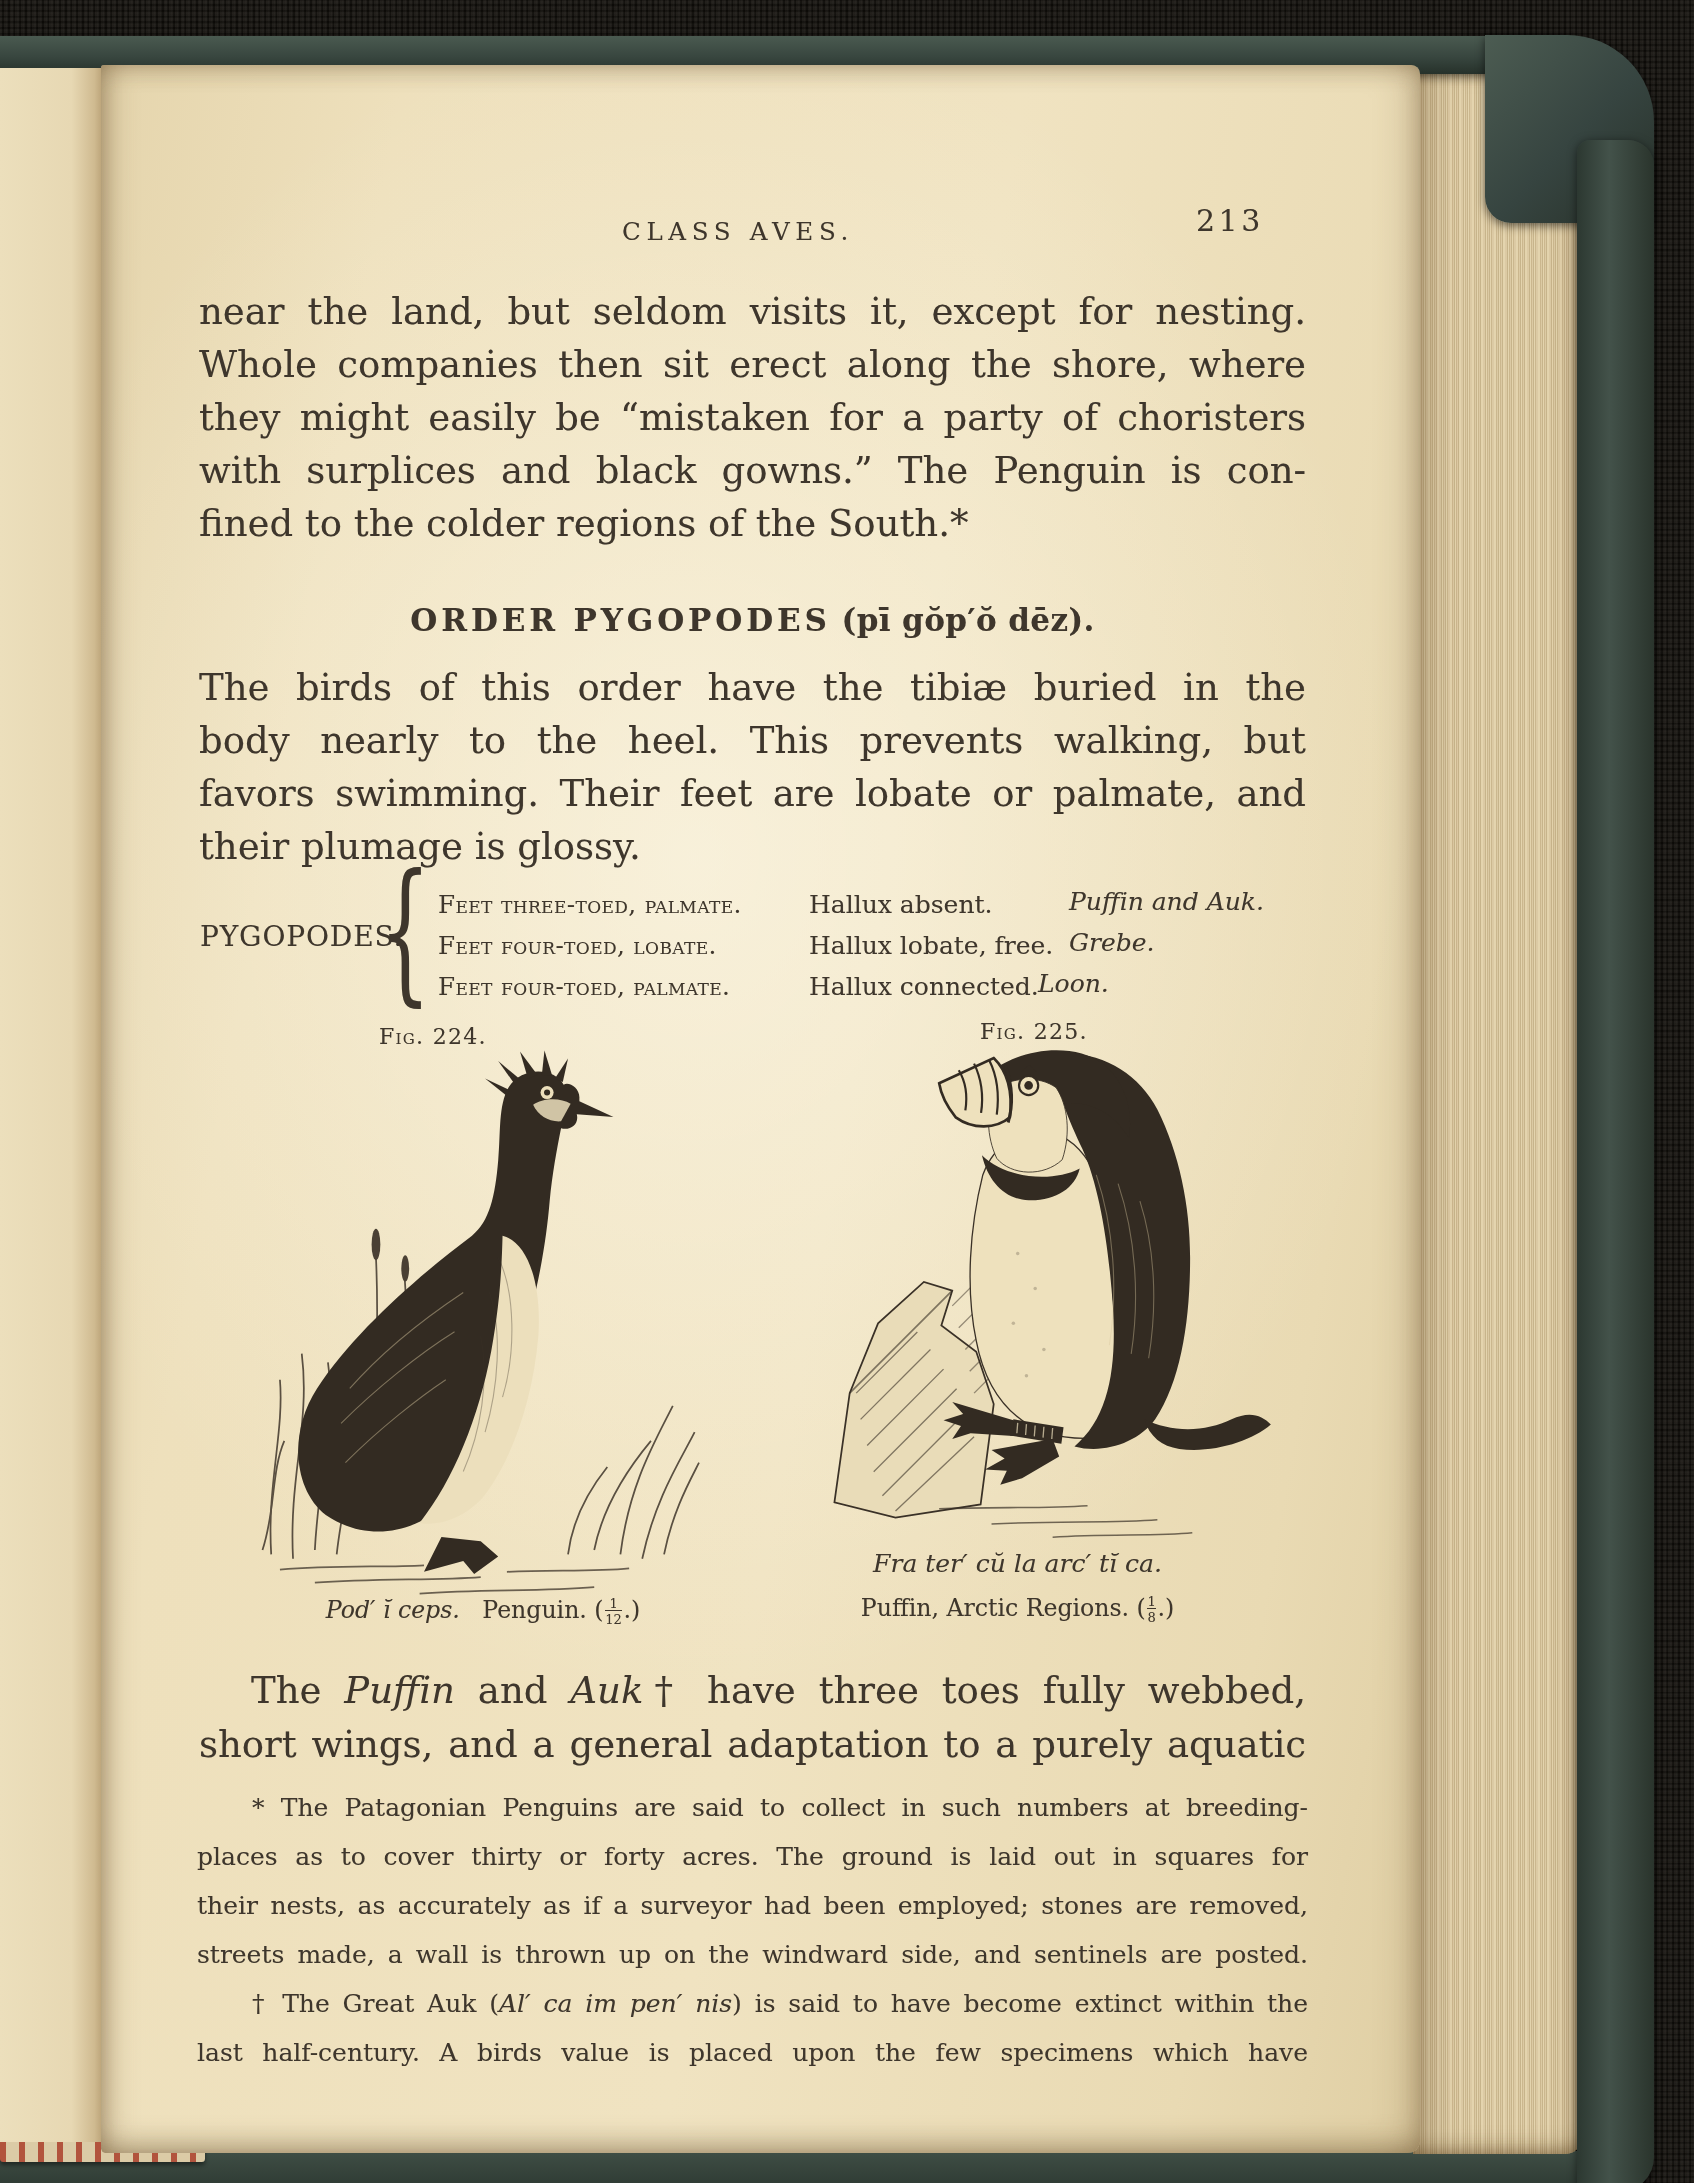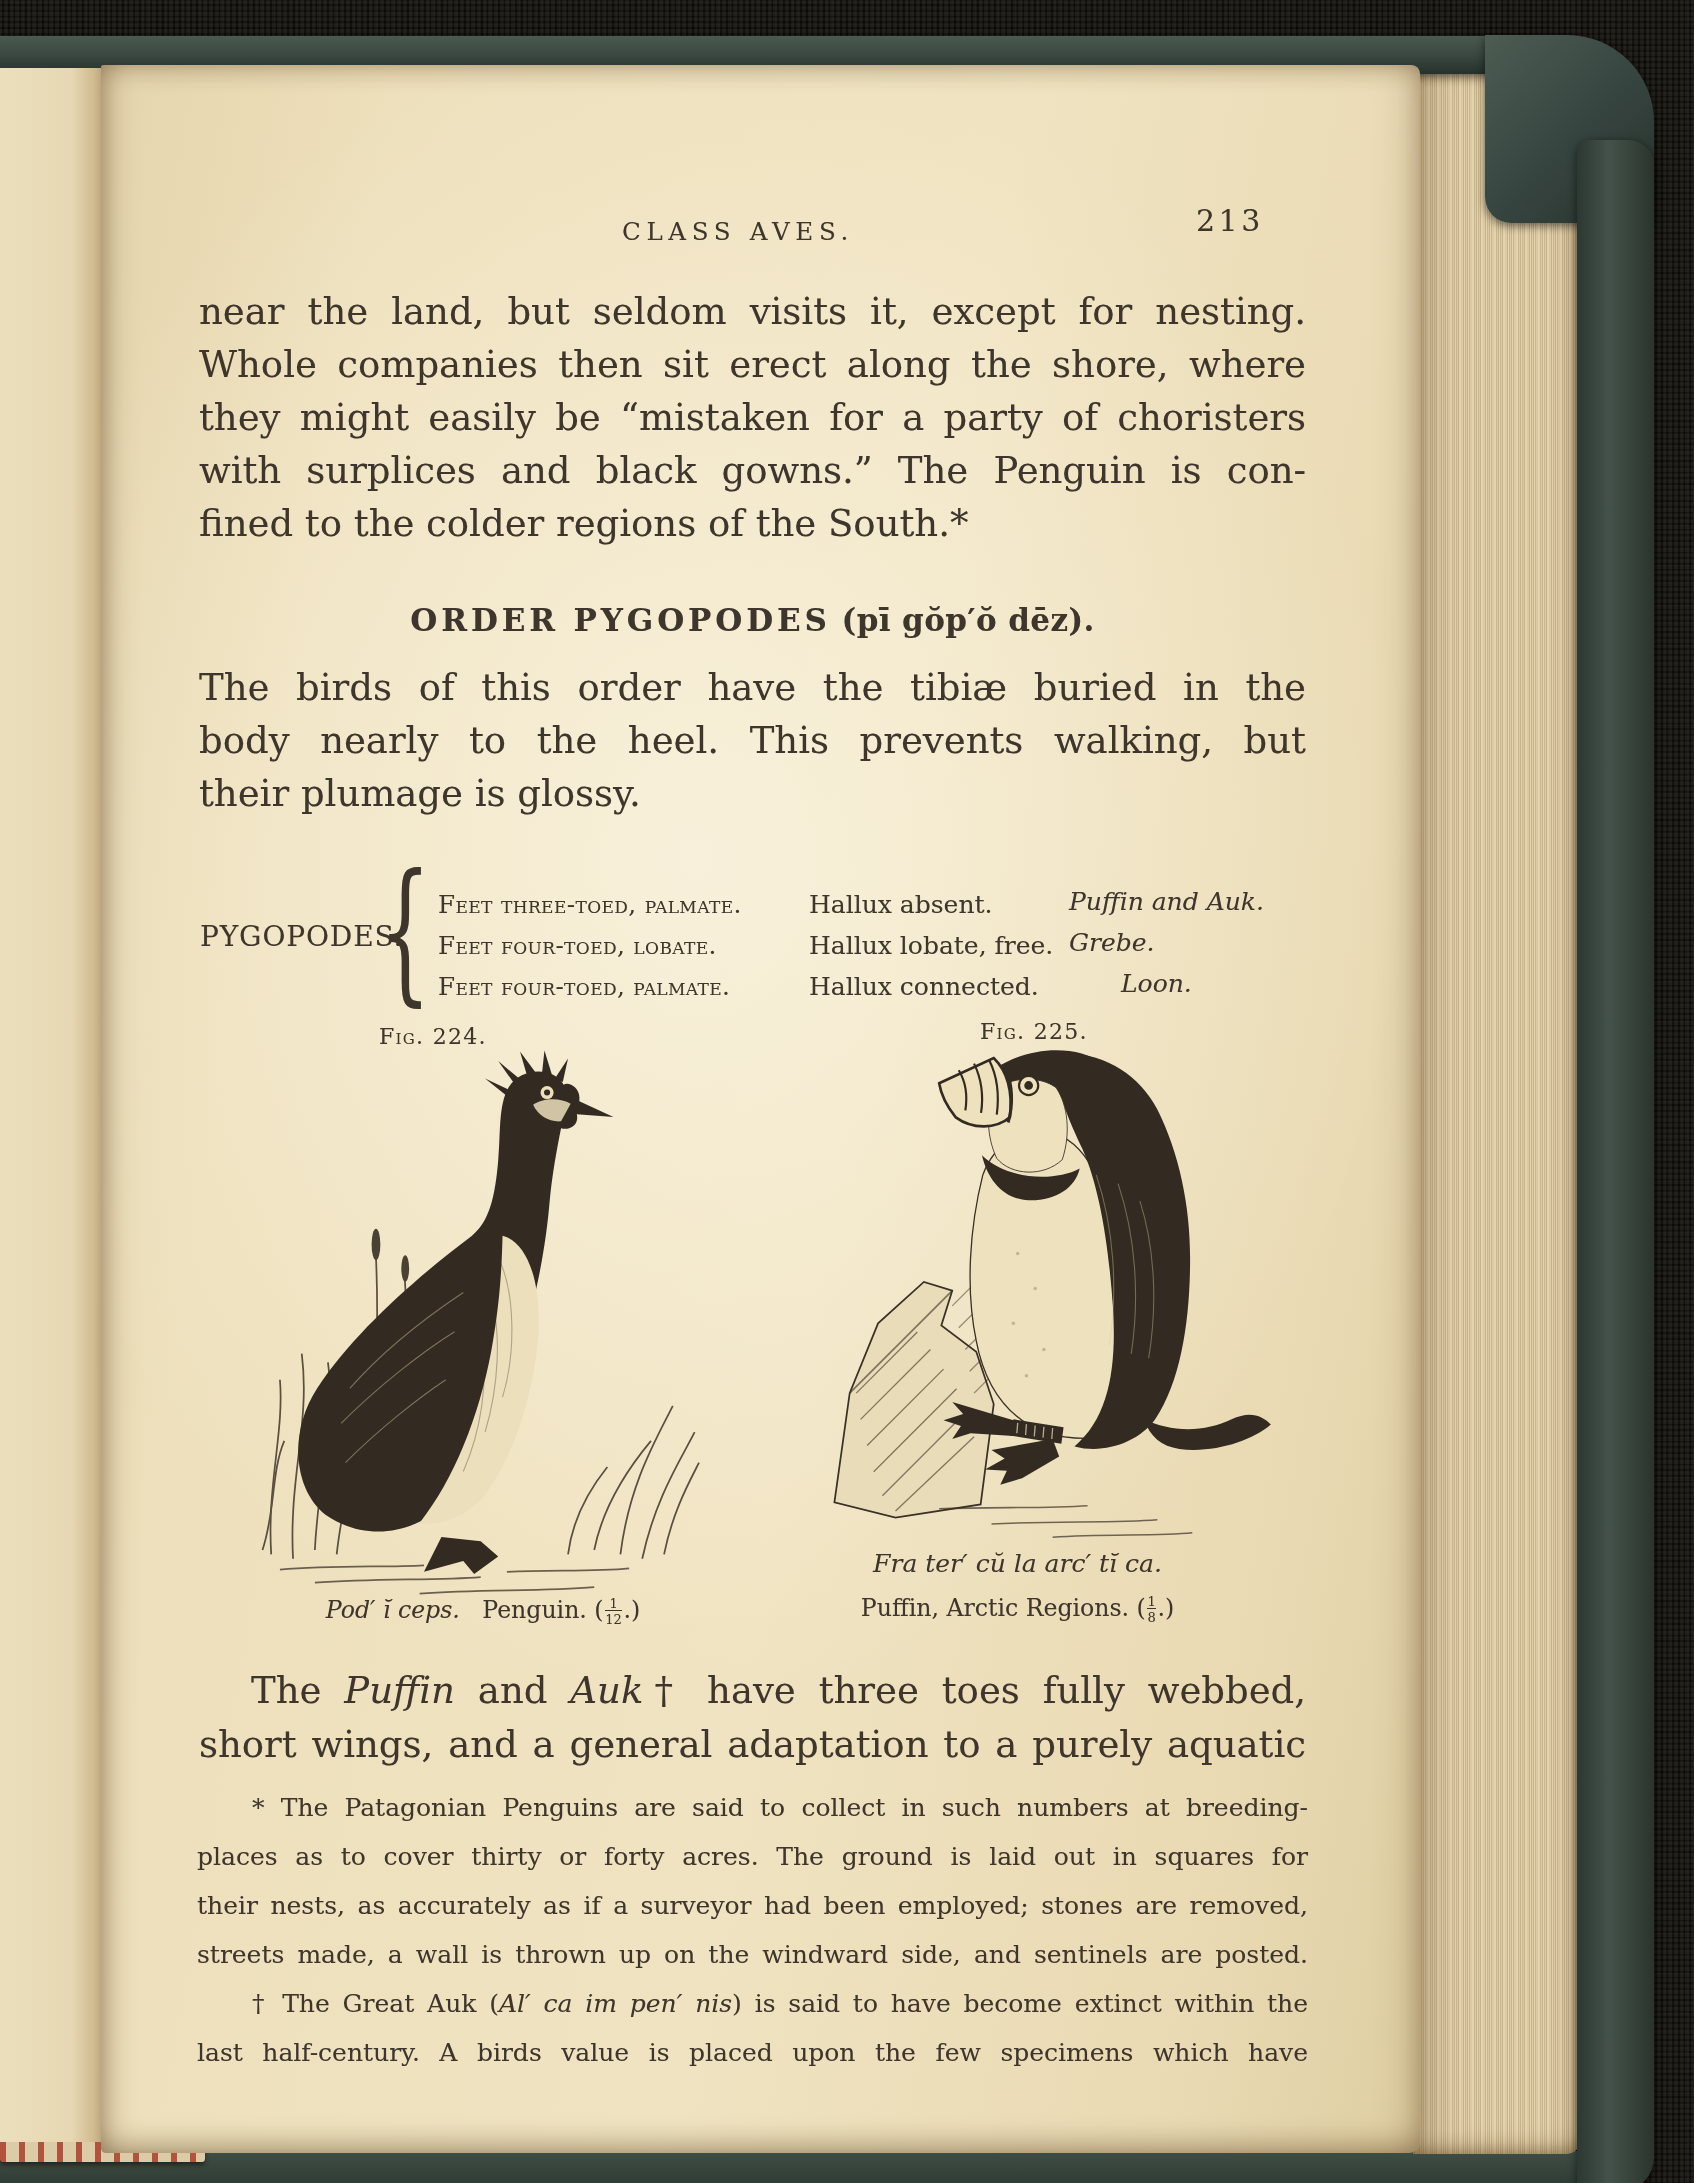--- a/index.html
+++ b/index.html
@@ -71,21 +71,21 @@
   .order-heading .pron{letter-spacing:0.4px;font-weight:bold;}
 
   .cls-label{left:200px;top:920px;font-size:28px;letter-spacing:0.9px;}
   .brace{left:379px;top:857px;font-size:149px;line-height:144px;font-weight:400;
     transform:scale(.55,1.03);transform-origin:left top;}
   .cls-feet{font-variant:small-caps;font-size:24.5px;letter-spacing:0.4px;}
   .cls-hallux{font-size:25px;}
   .cls-genera{font-size:25px;font-style:italic;}
   .r1f{left:438px;top:890px;} .r1h{left:809px;top:890px;} .r1g{left:1069px;top:887px;}
   .r2f{left:438px;top:931px;} .r2h{left:809px;top:931px;} .r2g{left:1069px;top:928px;}
-  .r3f{left:438px;top:972px;} .r3h{left:809px;top:972px;} .r3g{left:1121px;top:969px;font-style:italic;}
+  .r3f{left:438px;top:972px;} .r3h{left:809px;top:972px;} .r3g{left:1038px;top:969px;font-style:italic;}
 
   .fig-label{font-variant:small-caps;font-size:22px;letter-spacing:1.3px;}
   .figlab-left{left:379px;top:1024px;}
   .figlab-right{left:980px;top:1019px;}
 
   .figure{position:absolute;}
   .fig-grebe{left:236px;top:1048px;width:472px;height:550px;}
   .fig-puffin{left:808px;top:1044px;width:498px;height:515px;}
 
   .cap-right-1{left:821px;top:1549px;width:393px;text-align:center;font-style:italic;font-size:25px;}
@@ -133,20 +133,21 @@
     </div>
 
     <div class="order-heading">
       <span class="ttl">ORDER PYGOPODES</span> 
       <span class="pron">(pī gŏp′ŏ dēz).</span>
     </div>
 
     <div class="para para2">
       <div class="ln">The birds of this order have the tibiæ buried in the</div>
       <div class="ln">body nearly to the heel.  This prevents walking, but</div>
+      <div class="ln">favors swimming.  Their feet are lobate or palmate, and</div>
       <div class="ln last">their plumage is glossy.</div>
     </div>
 
     <div class="cls-label">PYGOPODES.</div>
     <div class="brace">{</div>
 
     <div class="cls-feet r1f">Feet three-toed, palmate.</div>
     <div class="cls-hallux r1h">Hallux absent.</div>
     <div class="cls-genera r1g">Puffin and Auk.</div>
     <div class="cls-feet r2f">Feet four-toed, lobate.</div>

